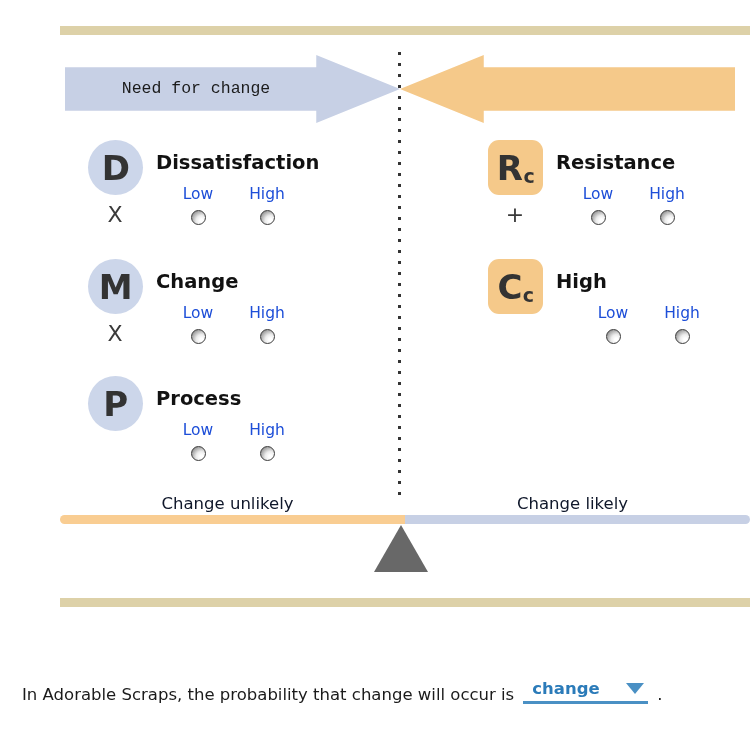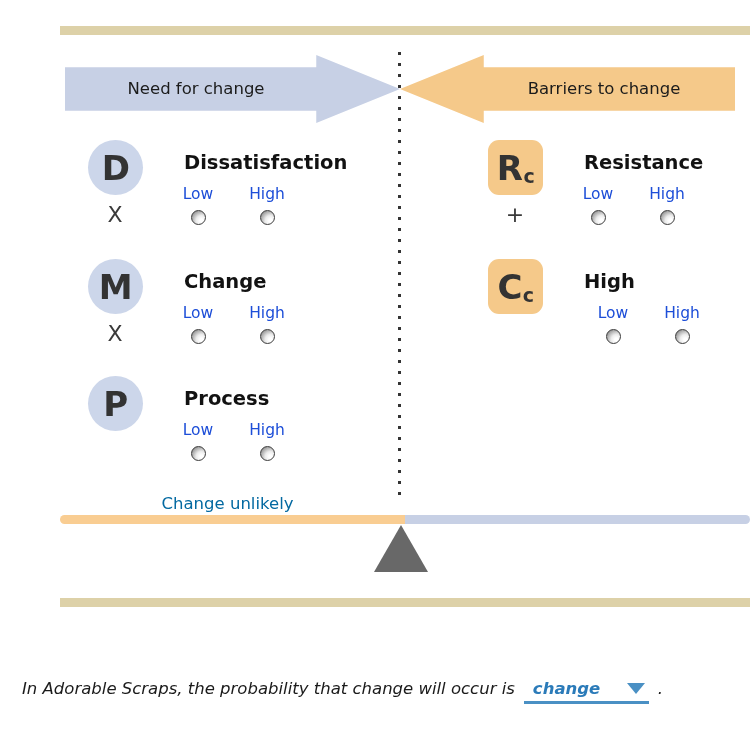--- a/index.html
+++ b/index.html
@@ -68,21 +68,21 @@
     inset: 0;
     background: #c7d0e5;
     clip-path: polygon(0 18%, 75% 18%, 75% 0, 100% 50%, 75% 100%, 75% 82%, 0 82%);
   }
   .arrow-right .shape {
     position: absolute;
     inset: 0;
     background: #f5c98a;
     clip-path: polygon(100% 18%, 25% 18%, 25% 0, 0 50%, 25% 100%, 25% 82%, 100% 82%);
   }
-  .arrow-left .label  { left: 0;  width: 262px; text-align: center; }
+  .arrow-left .label  { left: 0;  width: 262px; text-align: center; font-family: Liberation Mono, monospace; }
   .arrow-right .label { left: 73px; width: 262px; text-align: center; }
 
   
   .factor {
     position: absolute;
     width: 330px;
   }
   .factor .badge {
     position: absolute;
     left: 0;
@@ -114,21 +114,20 @@
   }
 
   .factor .title {
     position: absolute;
     left: 68px;
     top: 11px;
     font-size: 19.5px;
     font-weight: bold;
     color: #121212;
     white-space: nowrap;
-    margin-left: 28px;
   }
 
   .factor .op {
     position: absolute;
     left: 9px;
     top: 62px;
     width: 36px;
     text-align: center;
     font-size: 22px;
     color: #3a3a3a;
@@ -176,37 +175,36 @@
     width: 0; height: 0;
     border-left: 27px solid transparent;
     border-right: 27px solid transparent;
     border-bottom: 47px solid #686868;
   }
 
   .beamlabel {
     position: absolute;
     top: 494px;
     font-size: 16.5px;
-    color: #0369a1;
+    color: #0f172a;
     white-space: nowrap;
   }
   .beamlabel.left  { left: 60px;  width: 335px; text-align: center; }
   .beamlabel.right { left: 405px; width: 335px; text-align: center; }
 
   
   .sentence {
     position: absolute;
     left: 22px;
     top: 679px;
     font-size: 16.5px;
     color: #1b1b1b;
     white-space: nowrap;
     display: flex;
-    align-items: flex-start;
-    font-style: italic;
+    align-items: flex-end;
   }
   .sentence .lead { margin-right: 9px; }
   .dropdown {
     display: inline-flex;
     align-items: center;
     justify-content: space-between;
     width: 125px;
     border-bottom: 3px solid #4a90c4;
     padding: 0 4px 3px 9px;
     box-sizing: border-box;
@@ -236,21 +234,20 @@
 
   <div class="divider"></div>
 
   <div class="arrow arrow-left">
     <div class="shape"></div>
     <div class="label">Need for change</div>
   </div>
 
   <div class="arrow arrow-right">
     <div class="shape"></div>
-    <div class="label">Barriers to change</div>
   </div>
 
   <div class="factor need" style="left:88px; top:140px;">
     <div class="badge">
       <span>D</span>
     </div>
     <div class="title">Dissatisfaction</div>
     <div class="op">X</div>
     <div class="optcol" style="left:75px; top:44px;">
       <div class="olabel">Low</div>
@@ -322,20 +319,21 @@
       <div class="olabel">Low</div>
       <span class="radio"></span>
     </div>
     <div class="optcol" style="left:159px; top:44px;">
       <div class="olabel">High</div>
       <span class="radio"></span>
     </div>
   </div>
 
   <div class="beamlabel left">Change unlikely</div>
+  <div class="beamlabel right">Change likely</div>
 
   <div class="beam">
     <div class="half left"></div>
     <div class="half right"></div>
   </div>
   <div class="fulcrum"></div>
 
   <div class="sentence">
     <span class="lead">In Adorable Scraps, the probability that change will occur is</span>
     <span class="dropdown">

